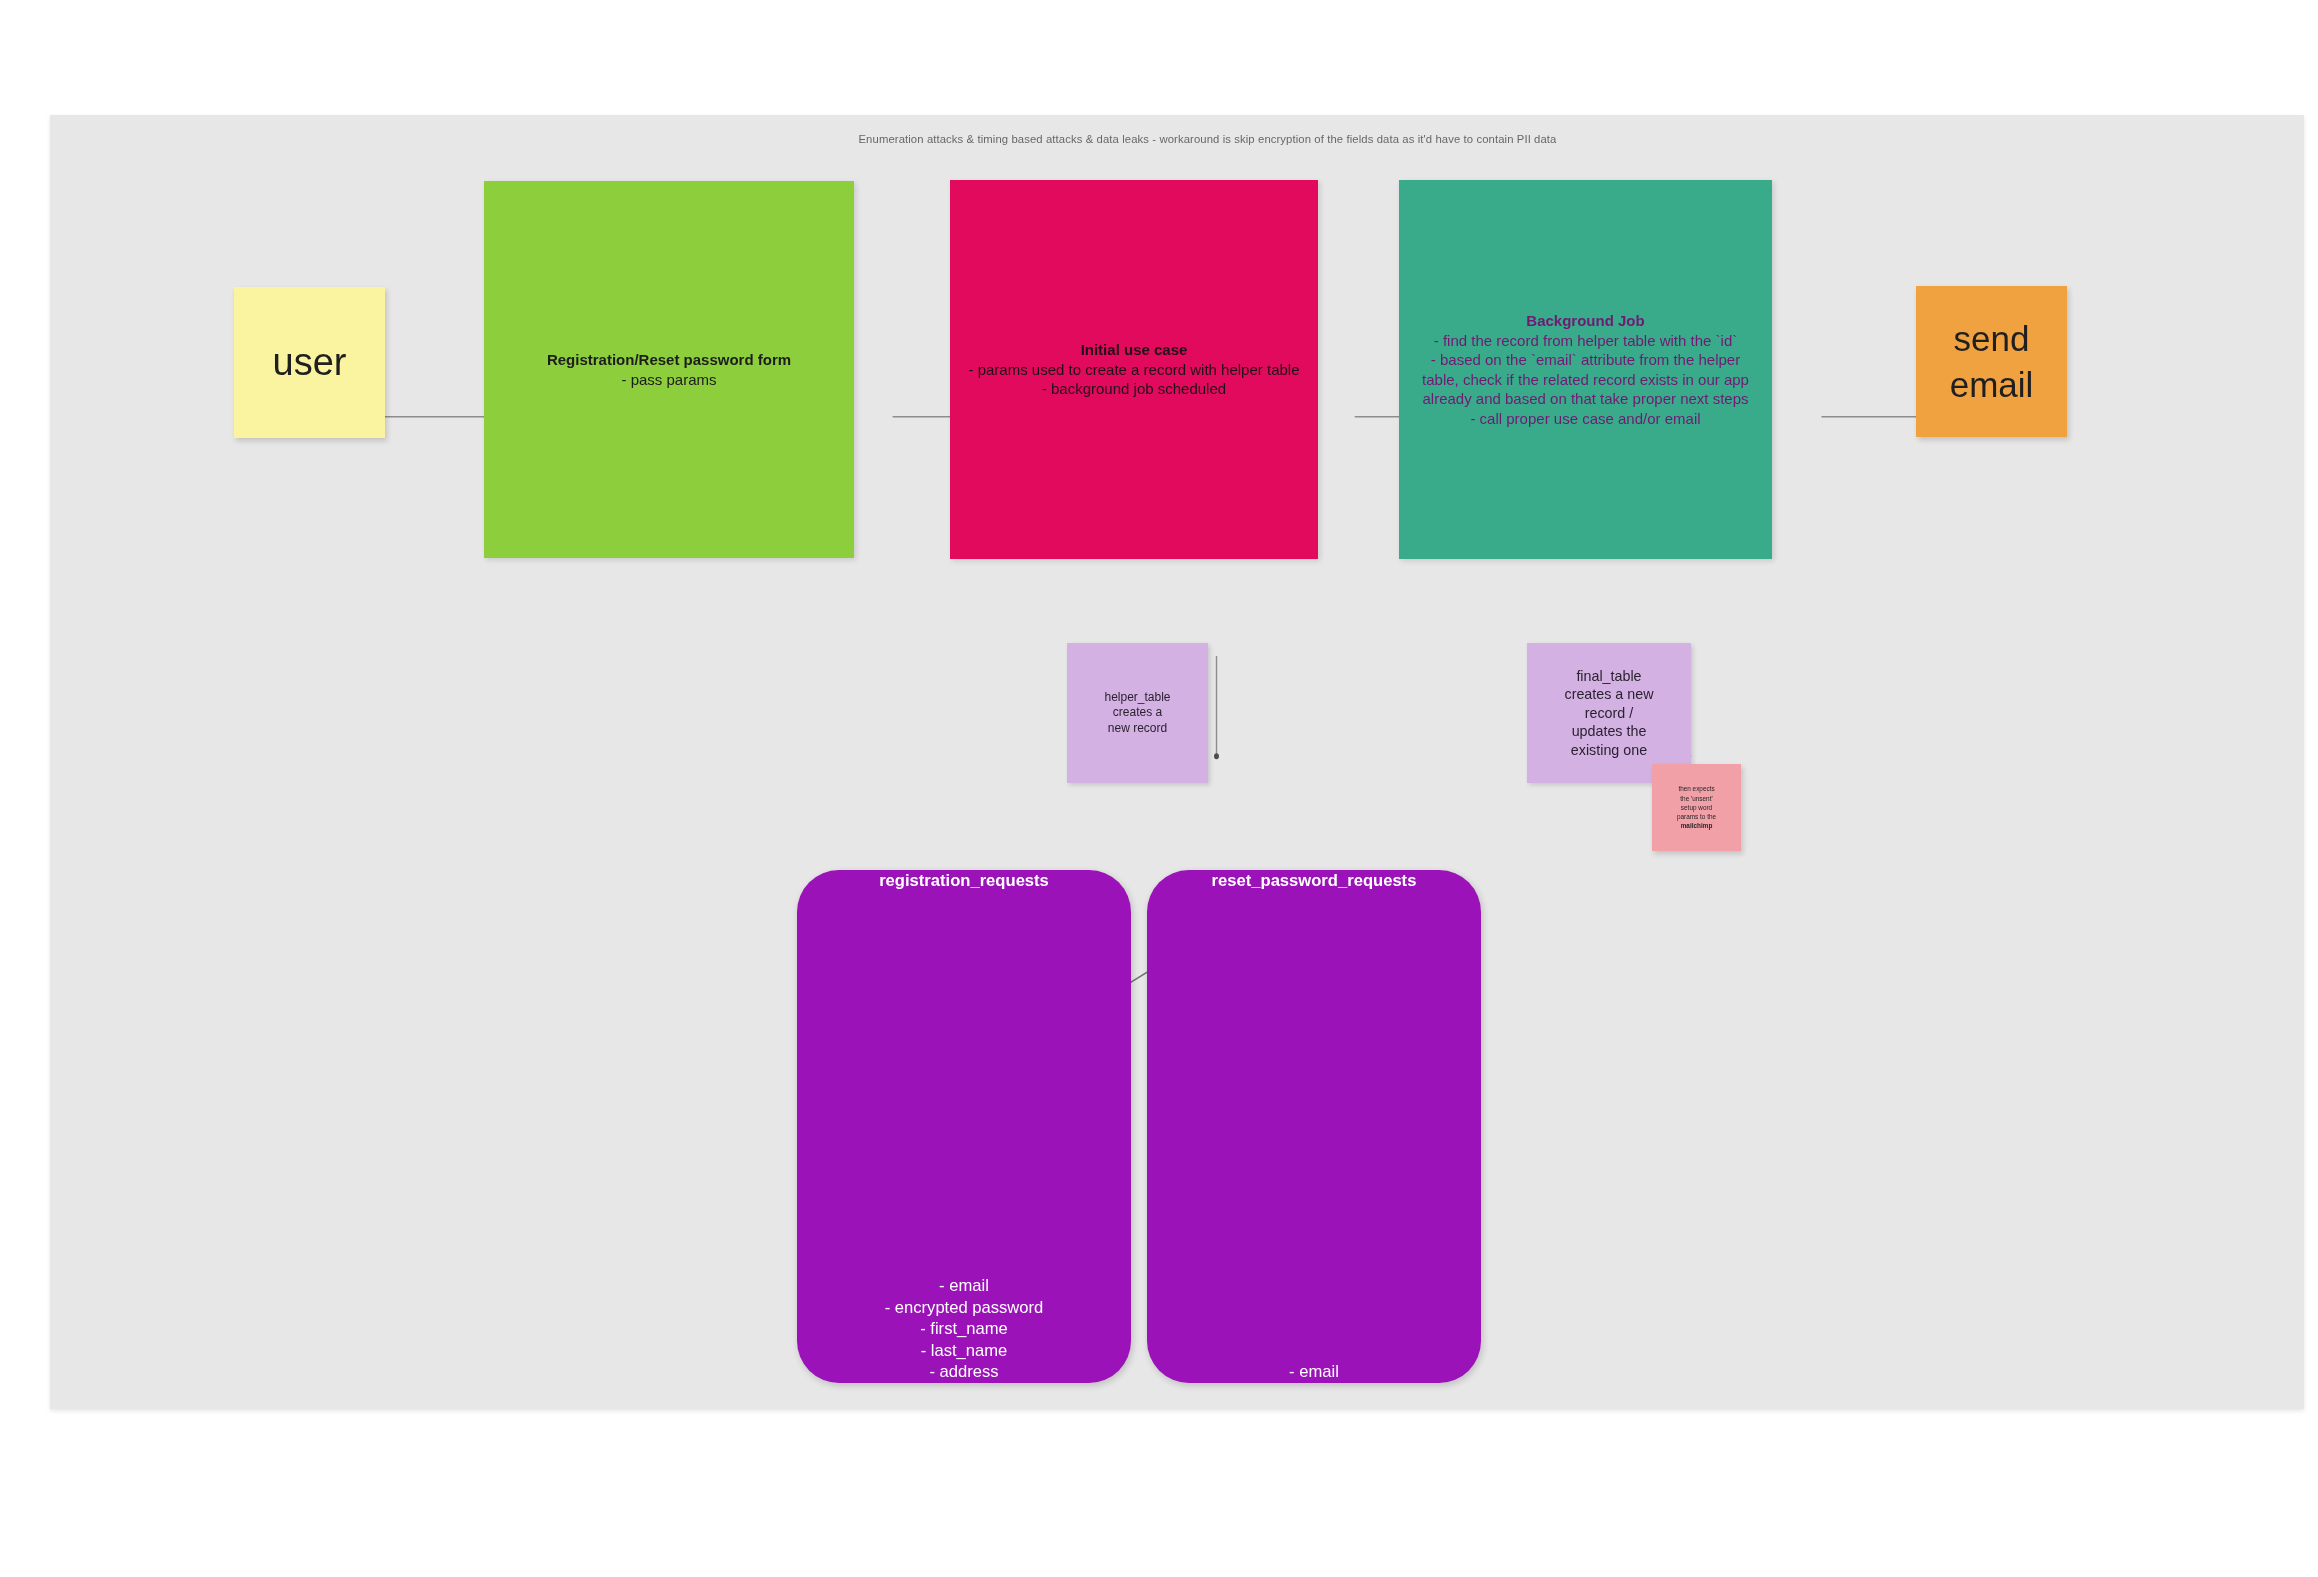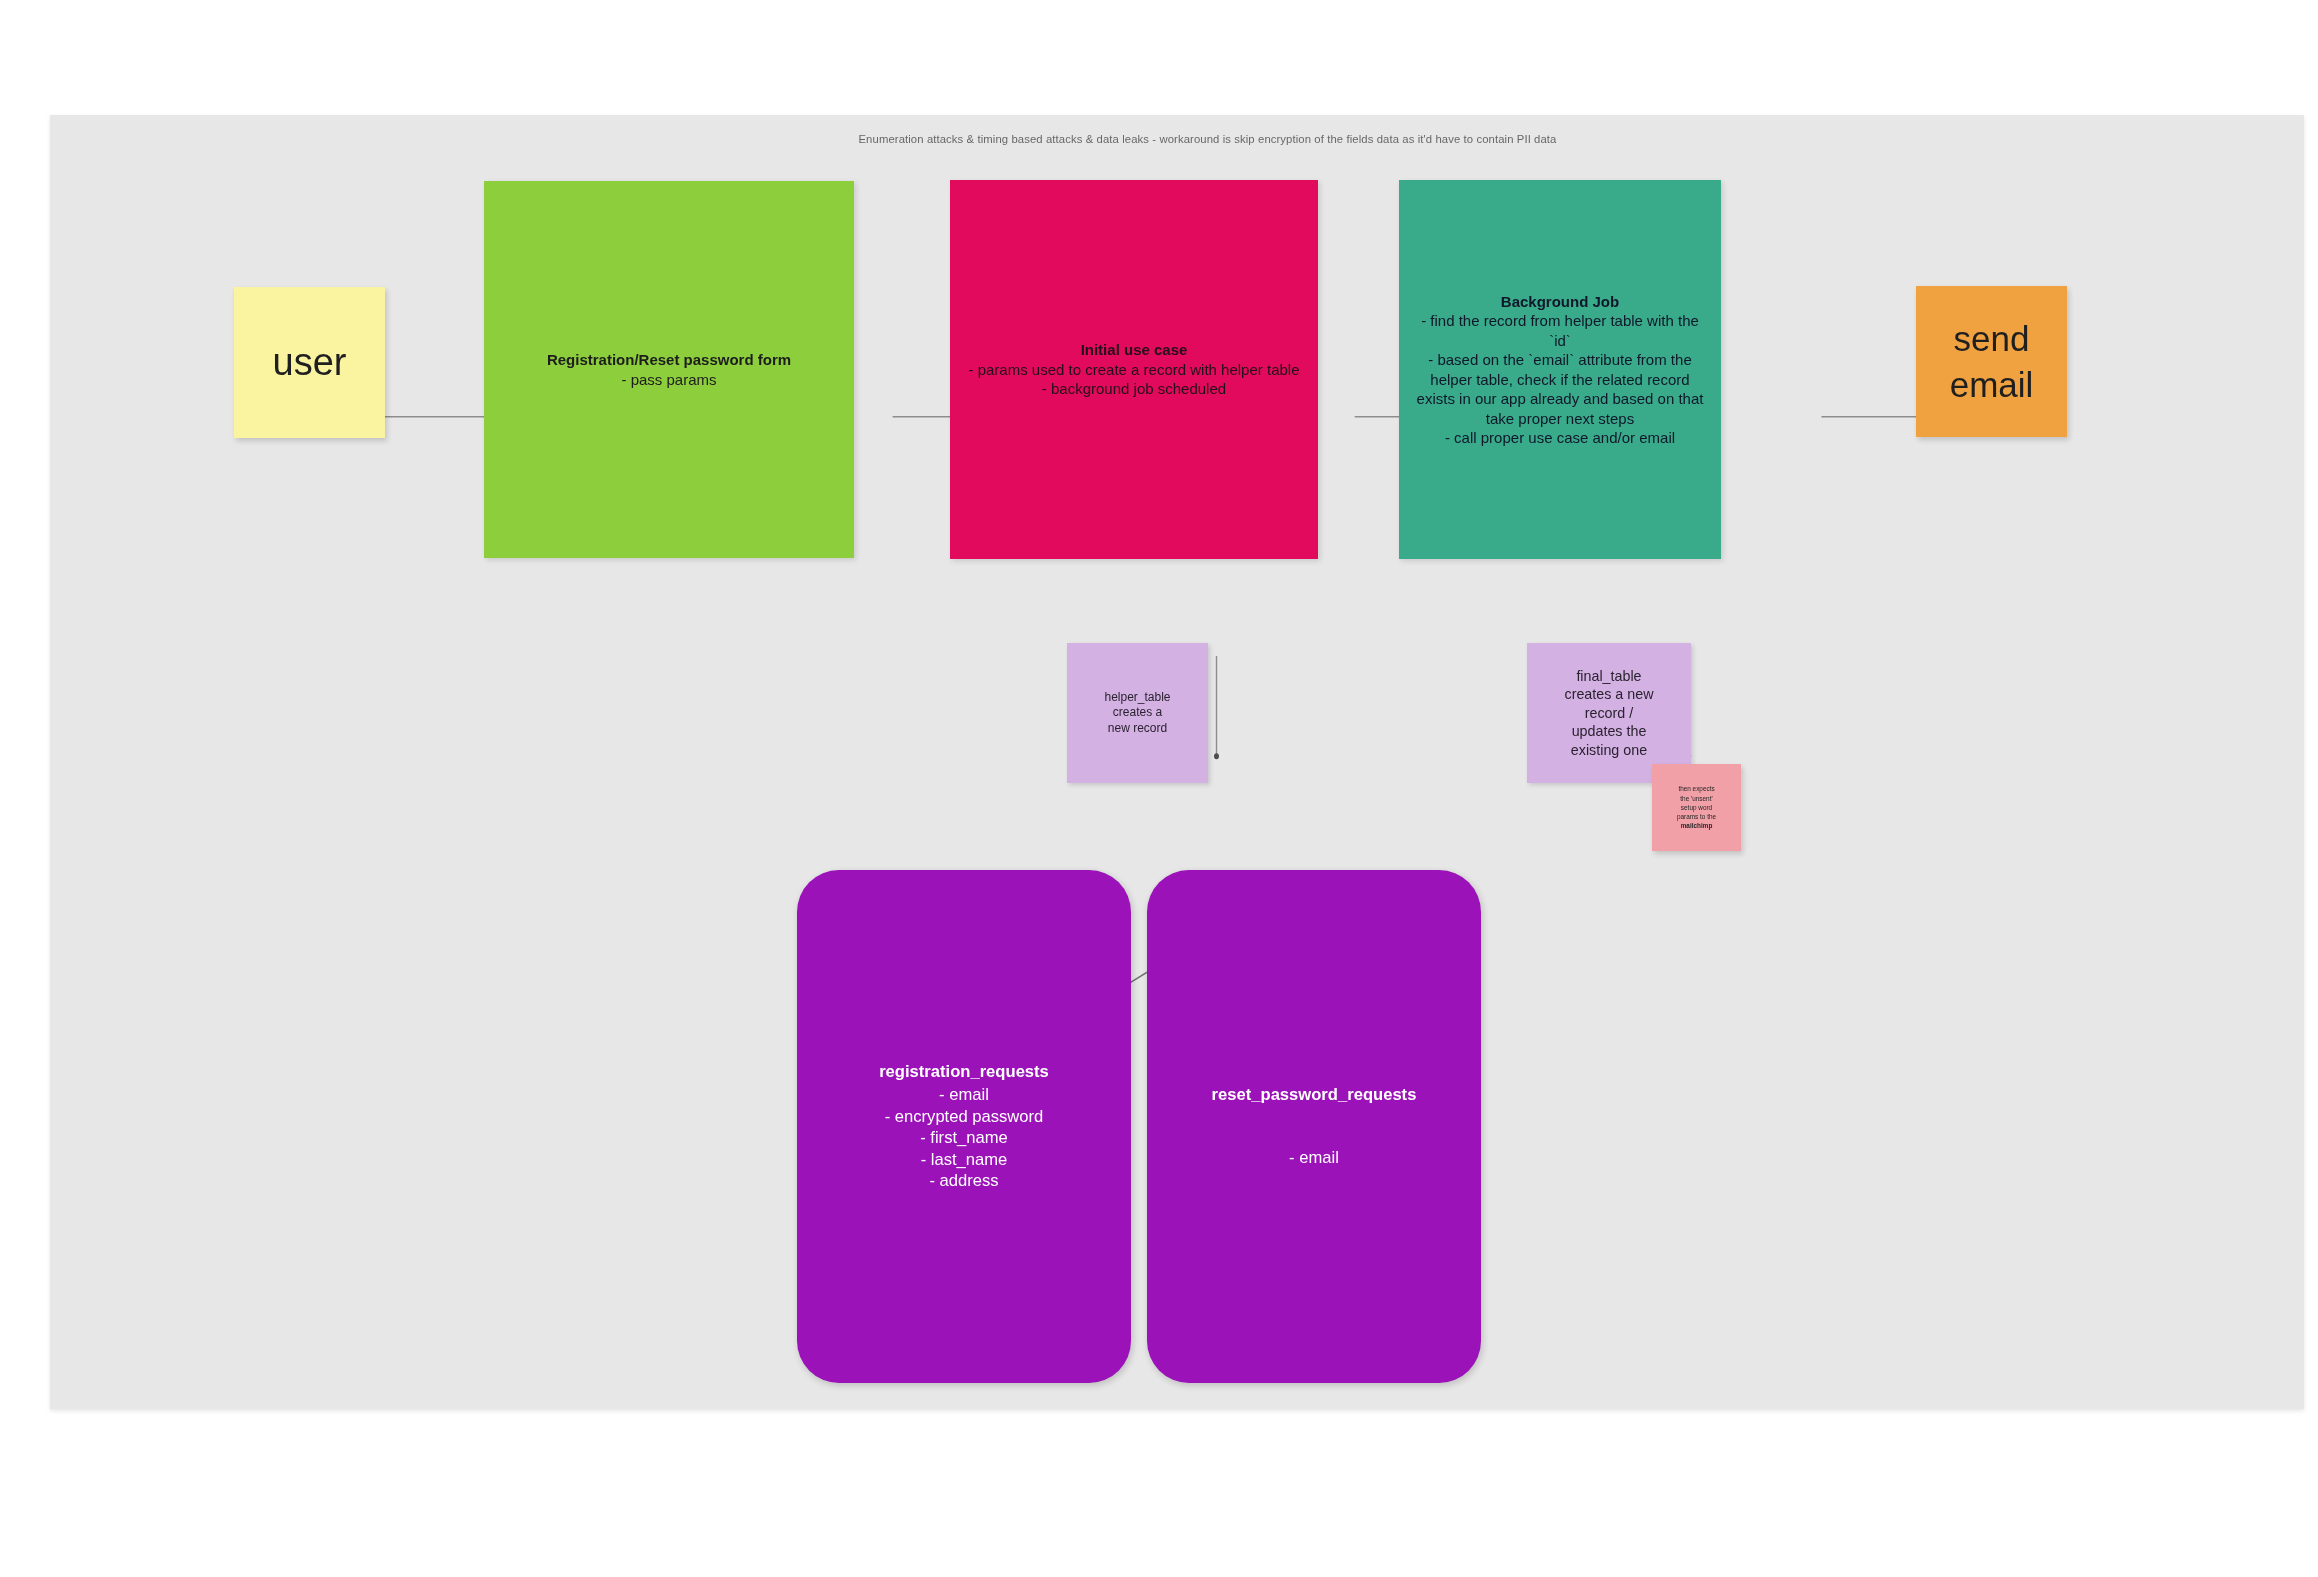--- a/index.html
+++ b/index.html
@@ -96,24 +96,24 @@
   }
   #box-usecase {
     left: 950px; top: 180px; width: 368px; height: 379px;
     background: #e10a5c;
     font-size: 15px;
     color: #231018;
     padding: 0 12px;
     box-shadow: 1.5px 2.3px 5.3px rgba(0,0,0,0.13);
   }
   #box-bgjob {
-    left: 1399px; top: 180px; width: 322px; height: 379px;
+    left: 1399px; top: 180px; width: 373px; height: 379px;
     background: #3aab8a;
     font-size: 15px;
-    color: #0f172a;
+    color: #701a75;
     padding: 0 15px;
     box-shadow: 1.5px 2.3px 5.3px rgba(0,0,0,0.13);
   }
   .box-title { font-weight: 700; }
 
   
   #note-helper {
     left: 1066px; top: 643px; width: 141px; height: 140px;
     background: #d4b1e3;
     font-size: 12px;
@@ -130,20 +130,21 @@
     box-shadow: 1.5px 2.3px 4.5px rgba(0,0,0,0.14);
   }
 
   
   .table-card {
     background: #9b12b8;
     border-radius: 42px;
     color: #ffffff;
     font-size: 16.6px;
     box-shadow: 1.5px 2.3px 6px rgba(0,0,0,0.16);
+    justify-content: space-between;
   }
   #table-registration {
     left: 797px; top: 869px; width: 334px; height: 513px;
   }
   #table-reset {
     left: 1147px; top: 869px; width: 334px; height: 513px;
   }
   .table-title { font-weight: 700; margin-bottom: 1.5px; }
 
   #diag-svg {

